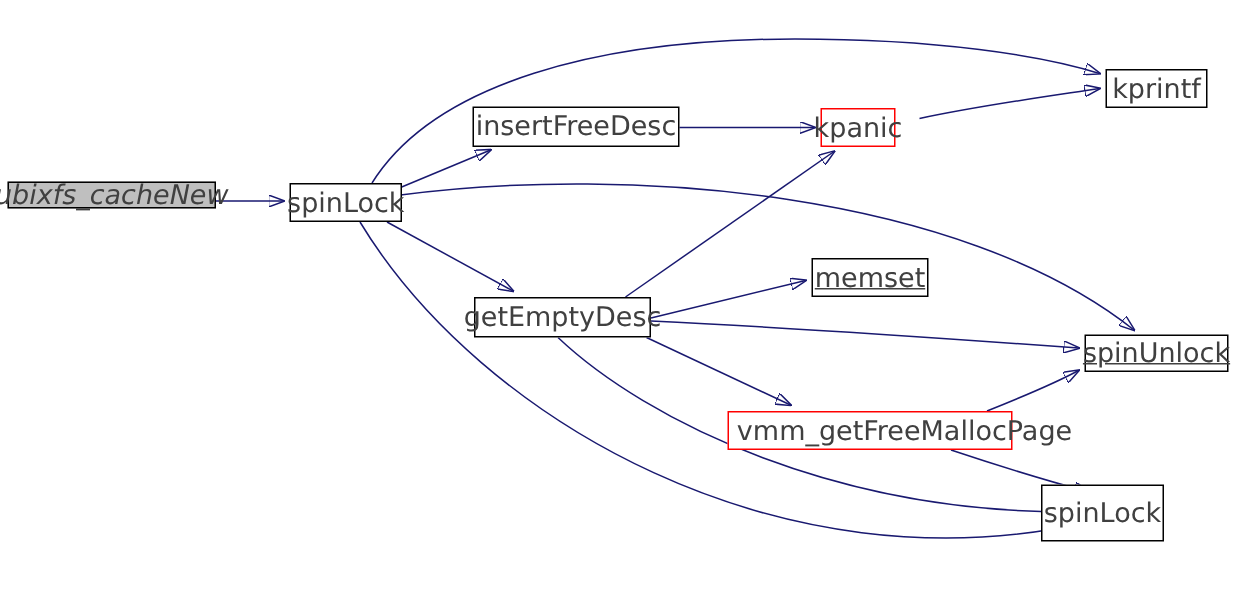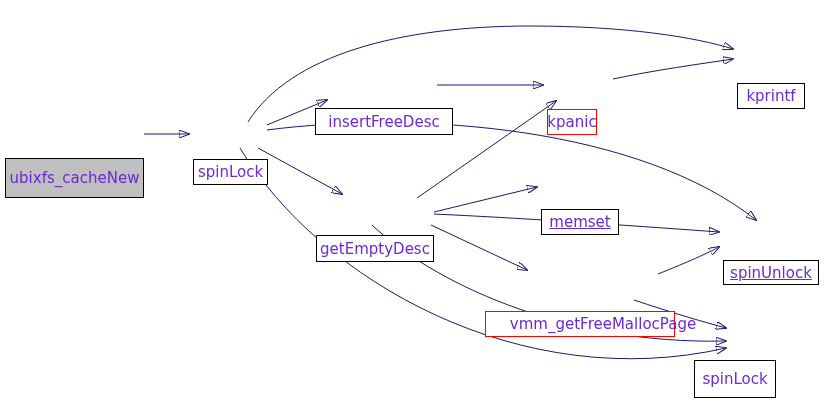--- a/index.html
+++ b/index.html
@@ -14,33 +14,32 @@
   .edges {
     position: absolute;
     left: 0; top: 0;
     width: 824px; height: 407px;
   }
   .node {
     position: absolute;
     box-sizing: border-box;
     border: 1px solid #000000;
     background: #ffffff;
-    color: #6d28d9;
-    font-size: 15px;
+    color: #404040;
+    font-size: 18px;
     display: flex;
     align-items: center;
     justify-content: center;
     white-space: nowrap;
     cursor: pointer;
-    margin-top: 37px;
   }
   .node--focus { background: #bfbfbf; }
   .node--red { border-color: #ff0000; }
 
-  .n-ubixfs   { left: 5px;   top: 121px; width: 139px; height: 40px; }
+  .n-ubixfs   { left: 5px;   top: 121px; width: 139px; height: 18px; font-style: italic; }
   .n-kmalloc  { left: 193px; top: 122px; width: 75px;  height: 26px; }
   .n-insert   { left: 315px; top: 71px;  width: 138px; height: 27px; }
   .n-kpanic   { left: 547px; top: 72px;  width: 50px;  height: 26px; }
   .n-kprintf  { left: 737px; top: 46px;  width: 68px;  height: 26px; }
   .n-getempty { left: 316px; top: 198px; width: 118px; height: 27px; }
   .n-memset   { left: 541px; top: 172px; width: 78px;  height: 26px; text-decoration: underline; }
   .n-spinun   { left: 723px; top: 223px; width: 96px;  height: 25px; text-decoration: underline; }
   .n-vmm      { left: 485px; top: 274px; width: 190px; height: 26px; padding-left: 46px; }
   .n-spinlock { left: 694px; top: 323px; width: 82px;  height: 38px; }
 

